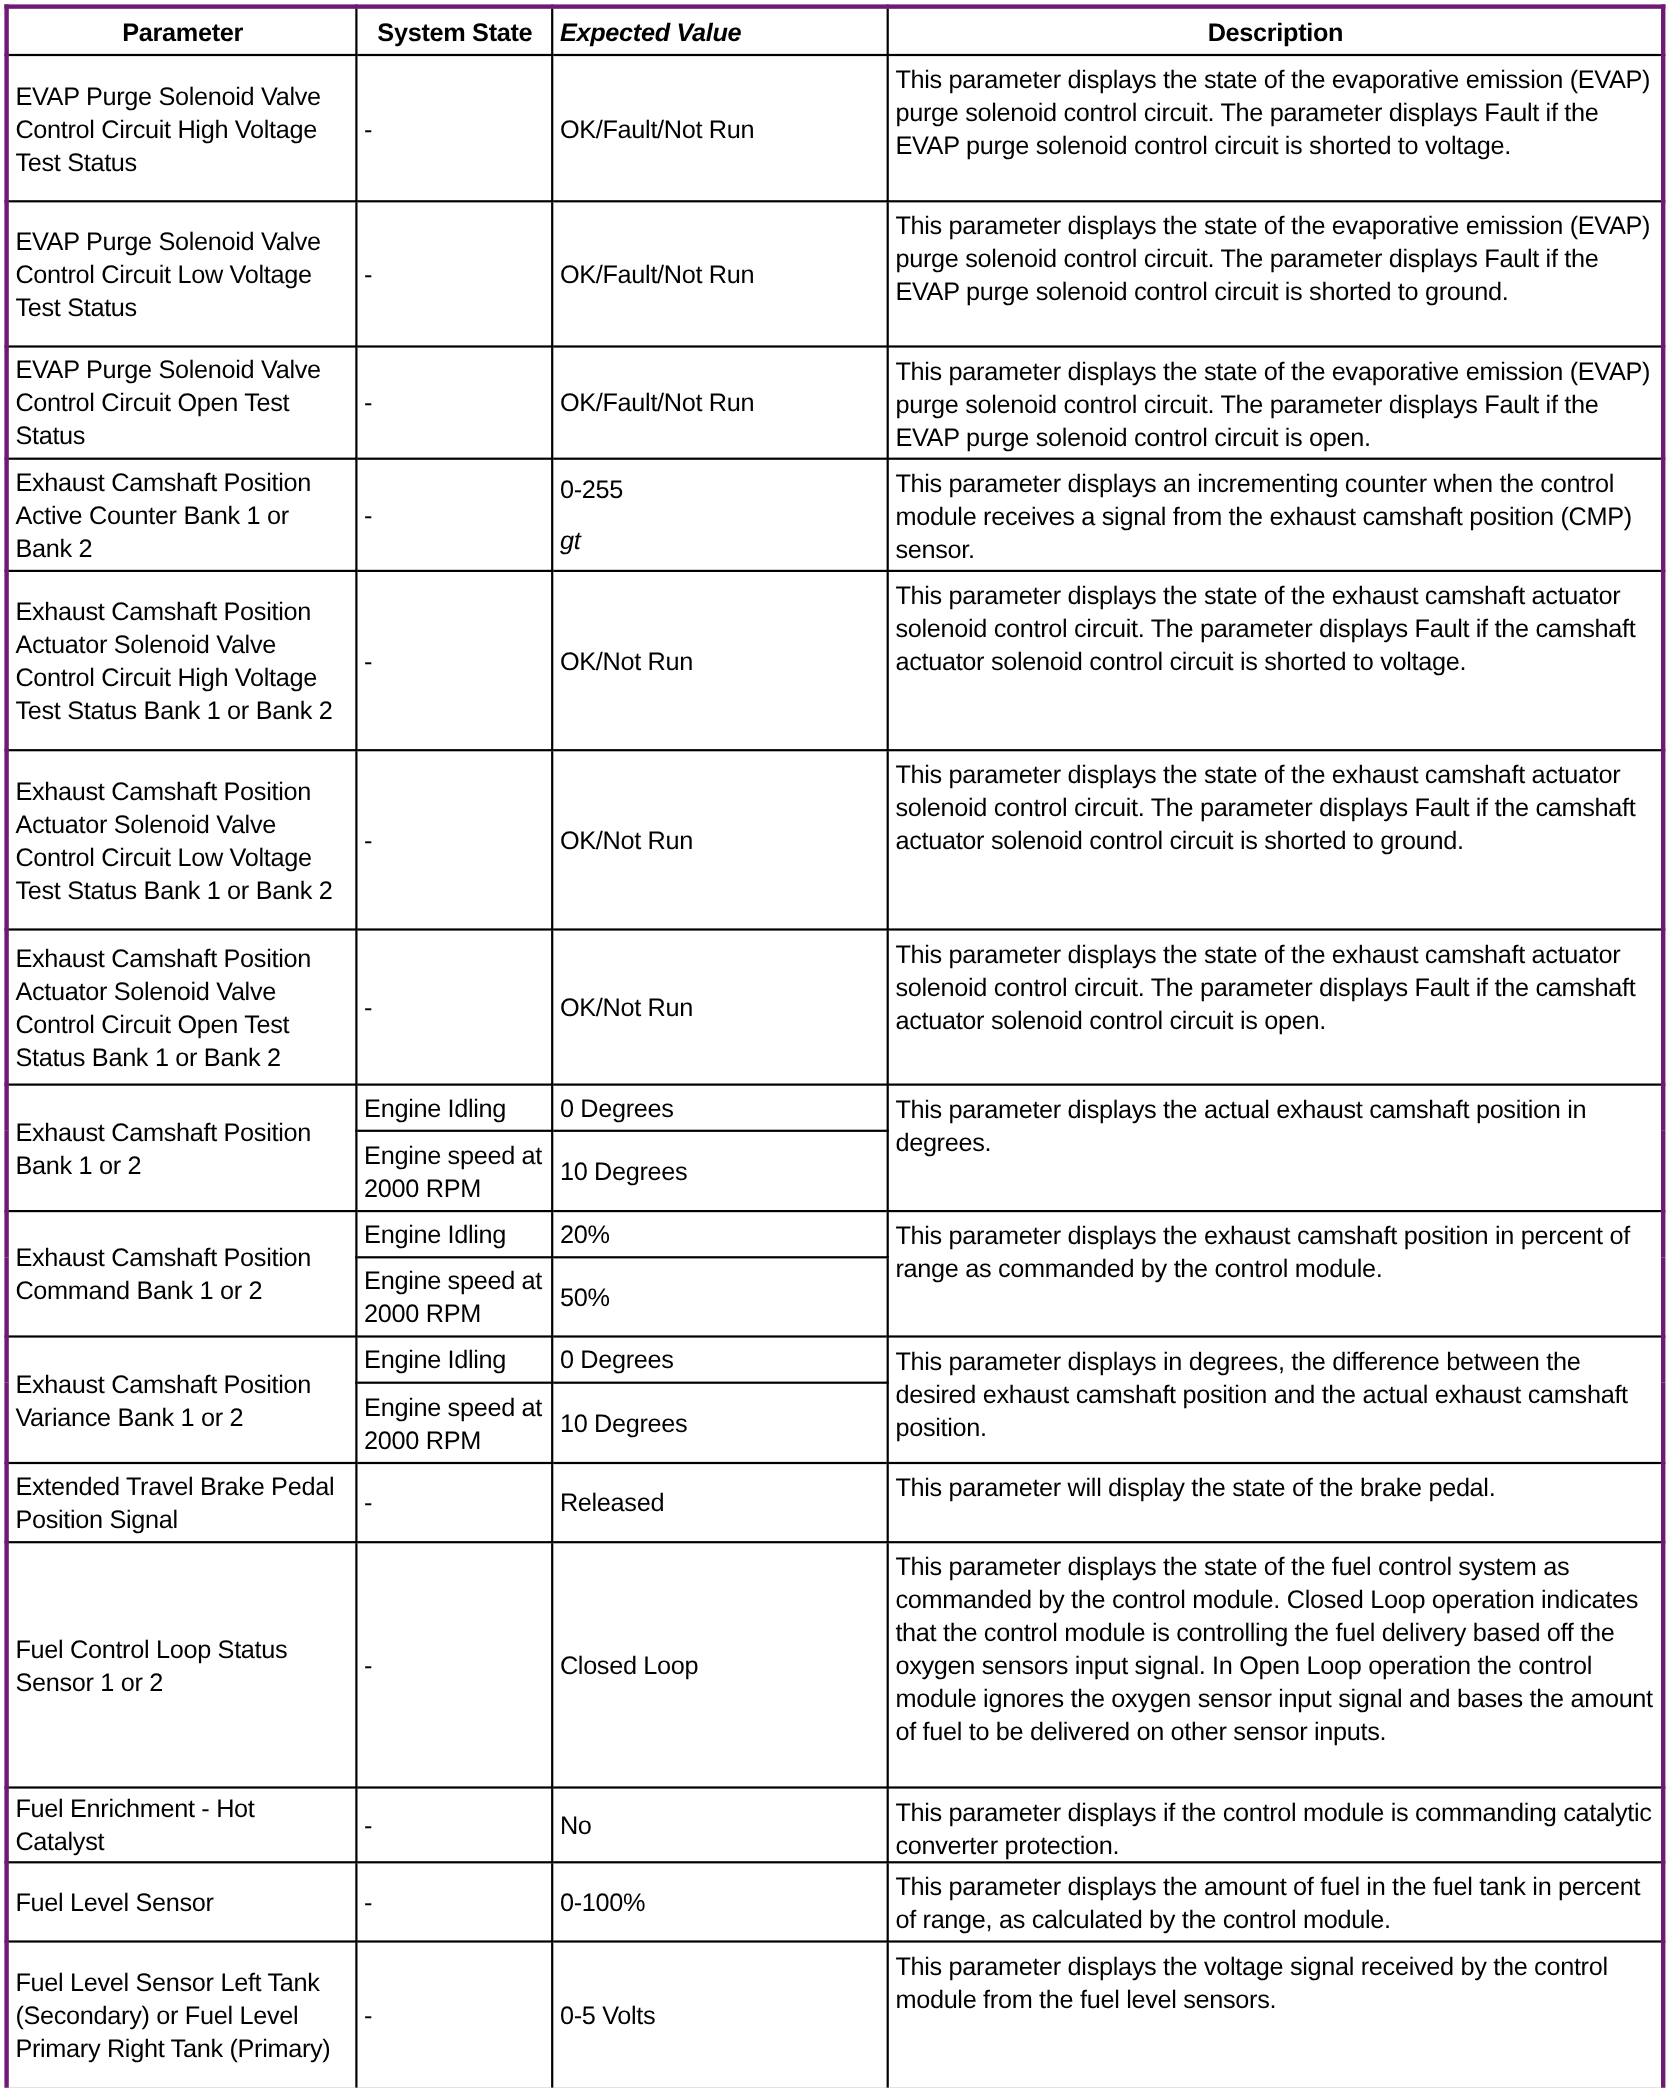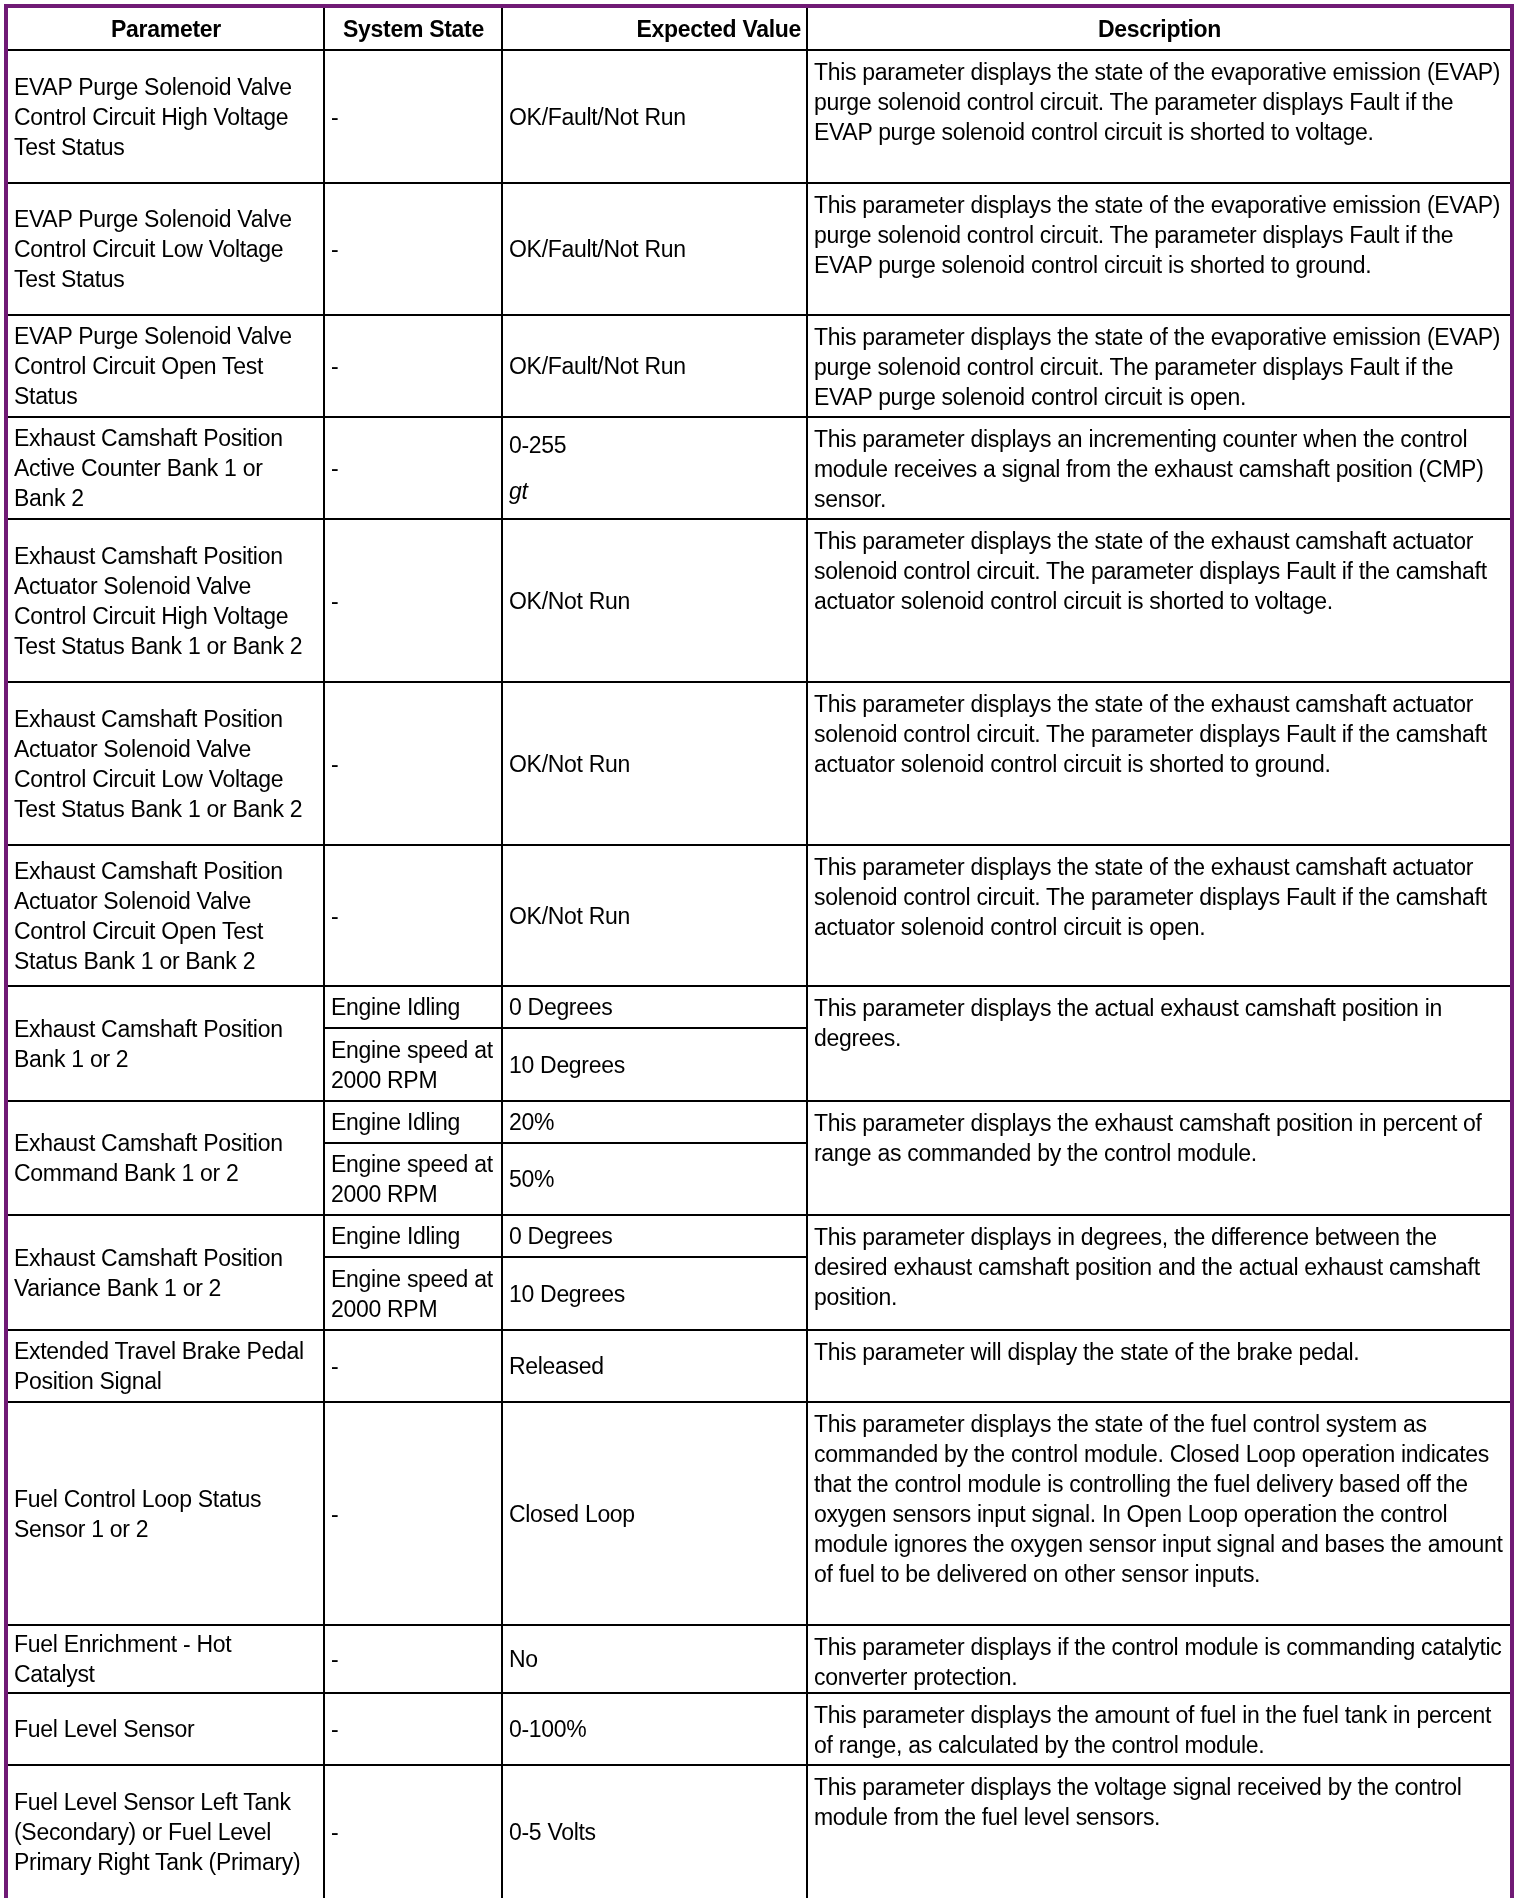--- a/index.html
+++ b/index.html
@@ -38,21 +38,21 @@
     vertical-align: middle;
     text-align: left;
     overflow: hidden;
   }
   th {
     font-weight: bold;
     text-align: center;
     height: 40px;
     font-size: 23px;
   }
-  th.h-left { text-align: right; }
+  th.h-left { text-align: left; font-style: italic; }
   td.desc { vertical-align: top; padding-top: 6px; margin-left: 32px; }
   .gt { display: block; margin-top: 16px; font-style: italic; }
   .v-line { display: block; }
 </style>
 </head>
 <body>
 
 <table class="param-table">
   <colgroup>
     <col class="c1">

